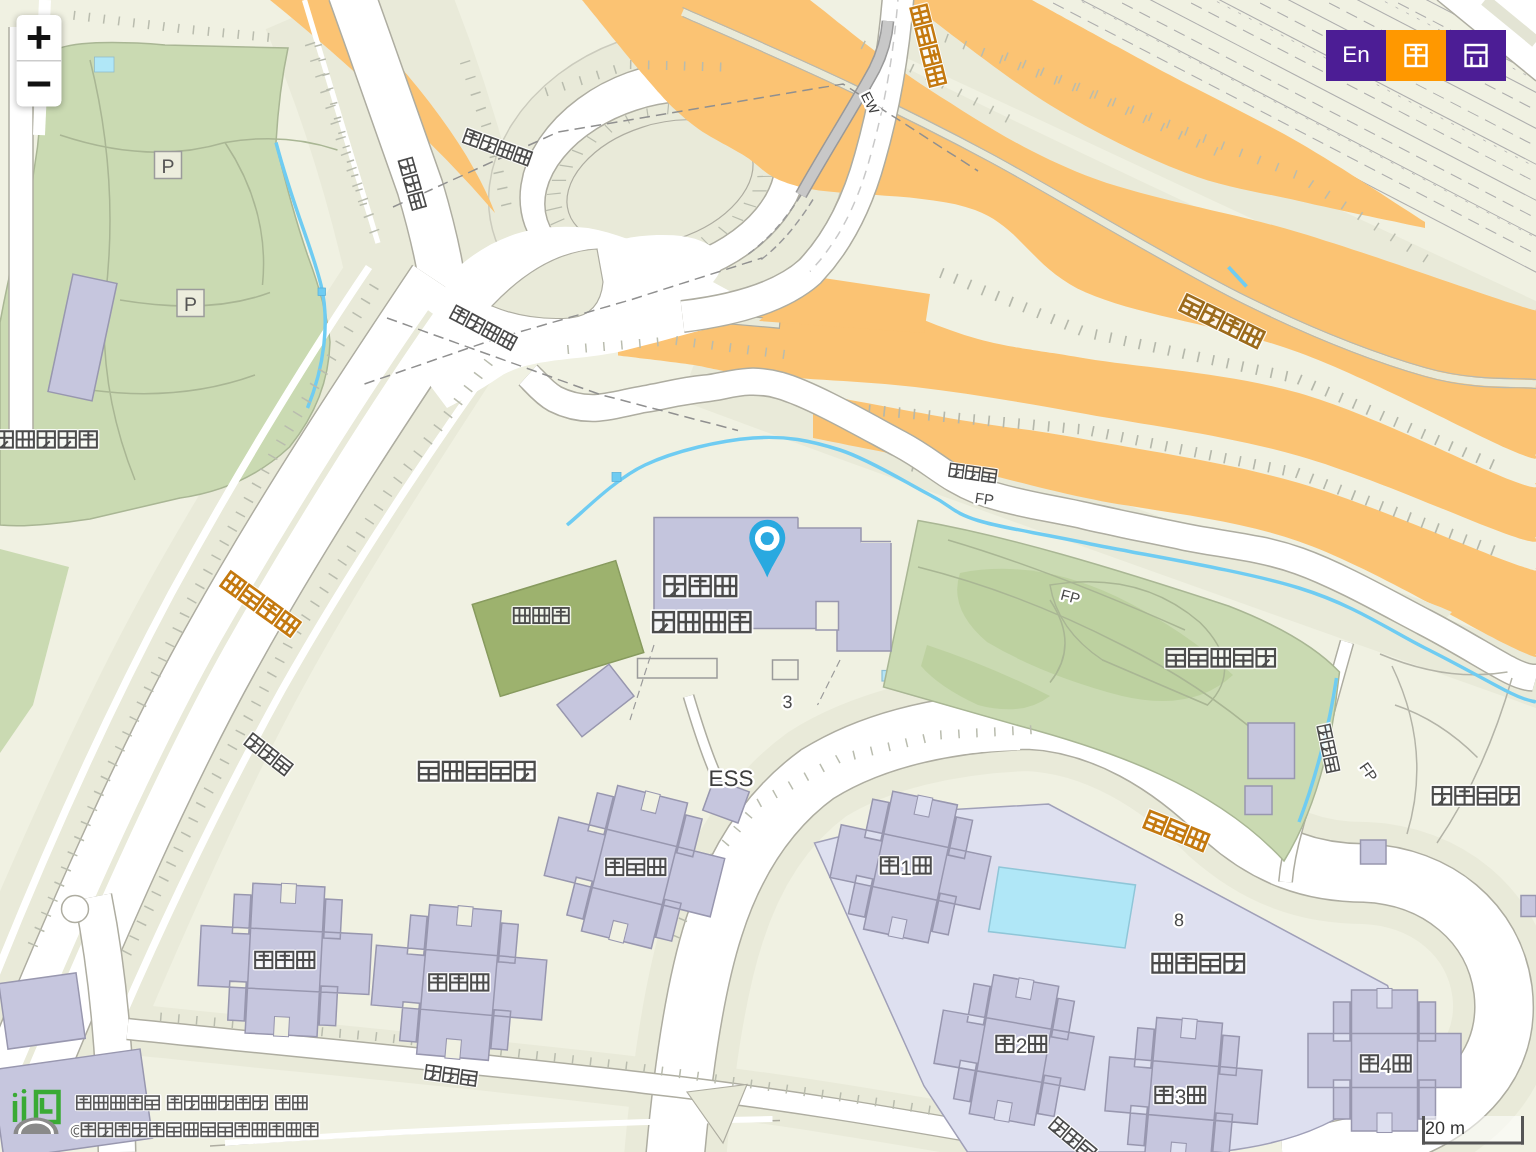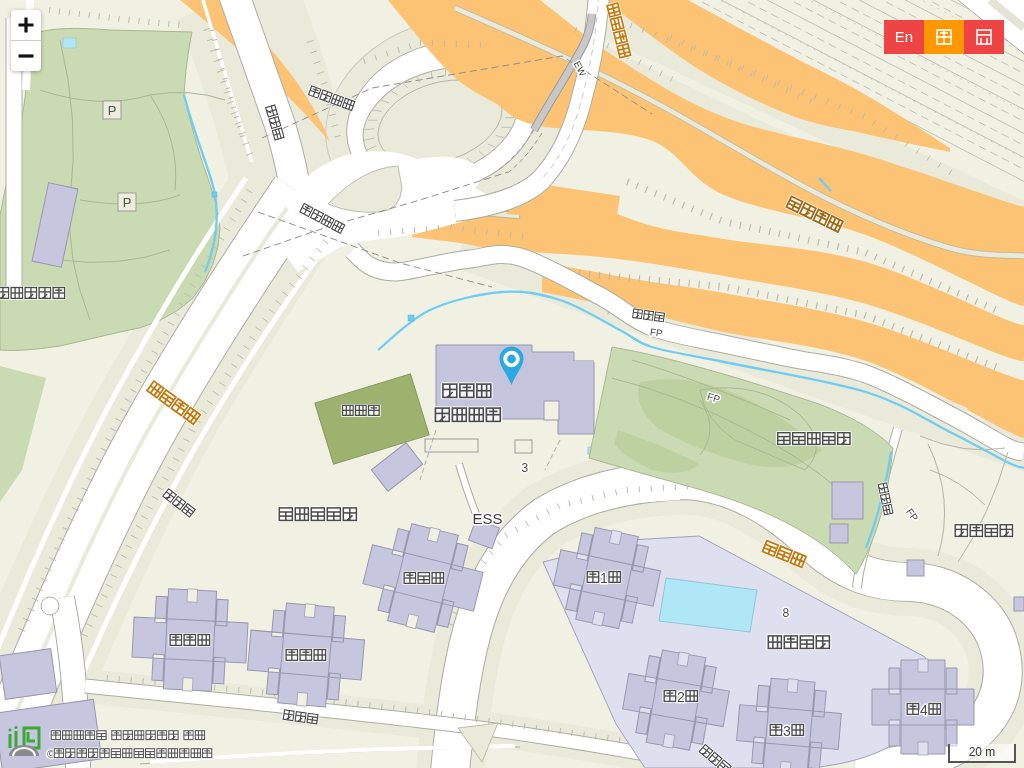--- a/index.html
+++ b/index.html
@@ -1,22 +1,22 @@
 <!DOCTYPE html>
 <html><head><meta charset="utf-8"><title>map</title>
 <style>
 html,body{margin:0;padding:0;width:1024px;height:768px;overflow:hidden;font-family:"Liberation Sans",sans-serif;}
 #map{position:relative;width:1024px;height:768px;}
 #zoomctl{position:absolute;left:11px;top:10px;width:30px;background:#fff;border-radius:4px;box-shadow:0 1px 4px rgba(0,0,0,.3);}
 #zoomctl div{width:30px;height:30px;text-align:center;} #zoomctl svg{display:block;}
 #zoomctl div+div{border-top:1px solid #ccc;}
 #lang{position:absolute;left:884px;top:20px;height:34px;}
-#lang span{display:inline-block;width:40px;height:34px;line-height:34px;text-align:center;color:#fff;font-size:15px;background:#ef4444;float:left;}
+#lang span{display:inline-block;width:40px;height:34px;line-height:34px;text-align:center;color:#fff;font-size:15px;background:#4c1d95;float:left;}
 #lang span.act{background:#ff9800;}
-#scale{position:absolute;left:948px;top:744px;width:64px;height:17px;border-left:2px solid #555;border-right:2px solid #555;border-bottom:2px solid #555;background:rgba(255,255,255,.55);text-align:center;font-size:12px;color:#333;line-height:16px;}
+#scale{position:absolute;left:948px;top:744px;width:64px;height:17px;border-left:2px solid #555;border-right:2px solid #555;border-bottom:2px solid #555;background:rgba(255,255,255,.55);font-size:12px;color:#333;line-height:16px;}
 </style></head>
 <body>
 <div id="map">
 <svg width="1024" height="768" viewBox="0 0 1024 768" font-family="Liberation Sans, sans-serif">
 <rect width="1024" height="768" fill="#f0f1e2"></rect>
 <path d="M234,-5 C262,60 282,130 295,190 C258,248 196,340 148,428 C100,516 52,628 14,720" fill="none" stroke="#e9ead9" stroke-width="124"></path>
 <path d="M560,40 C700,110 860,185 1030,260 M600,20 C740,85 900,160 1030,220" fill="none" stroke="#e9ead9" stroke-width="30"></path>
 <g transform="rotate(-20 445 118)">
         <ellipse cx="445" cy="118" rx="122" ry="96" fill="#e9ead9" stroke="#cbcbbd" stroke-width="1"></ellipse>
       </g>

